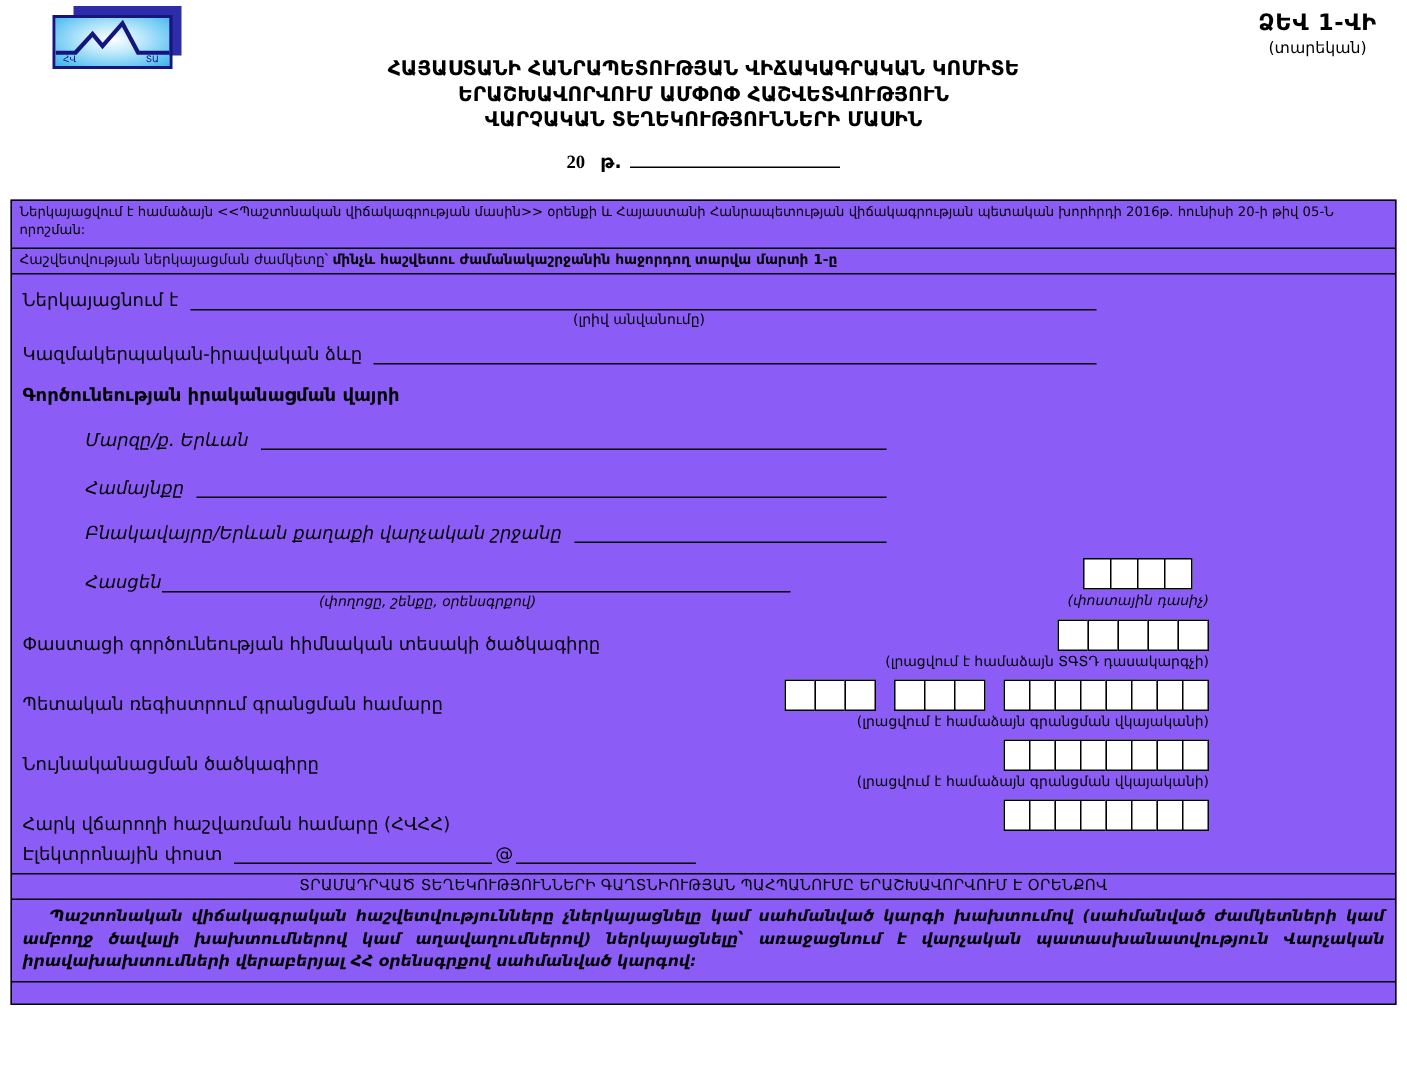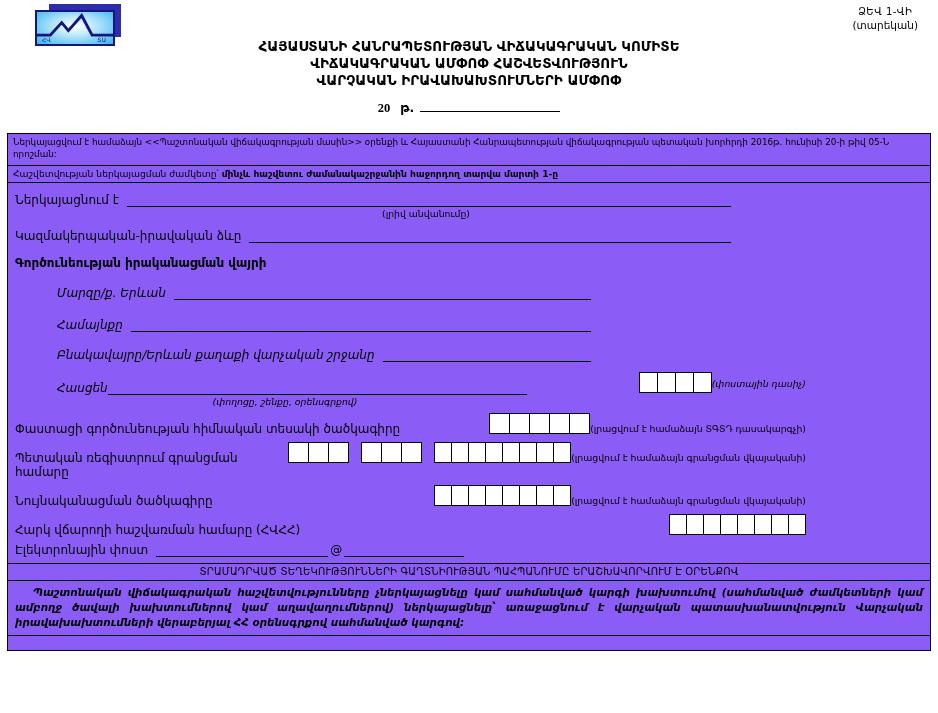--- a/index.html
+++ b/index.html
@@ -14,21 +14,21 @@
   
   .logo { position:absolute; left:35px; top:4px; width:92px; height:44px; }
   .logo-back { position:absolute; left:14px; top:0; width:72px; height:33px; background:#2d2daa; }
   .logo-front { position:absolute; left:0; top:6px; width:80px; height:36px; border:2px solid #15157e;
     background: radial-gradient(ellipse at 50% 45%, #ffffff 0%, #bfeafc 35%, #62c4f2 80%, #3fb0ea 100%); }
   .logo-front svg { position:absolute; left:0; top:0; width:100%; height:100%; }
   .logo-cap { position:absolute; bottom:1px; font-size:6px; color:#15157e; line-height:6px; }
   .logo-cap.l { left:5px; } .logo-cap.r { right:7px; }
 
   .form-code { position:absolute; right:20px; top:6px; text-align:center; }
-  .form-code .code { font-weight:normal; font-size:10px; letter-spacing:.5px; }
+  .form-code .code { font-weight:bold; font-size:15px; letter-spacing:.5px; }
   .form-code .period { font-size:10.5px; margin-top:2px; }
 
   .titles { padding-top:38px; text-align:center; font-weight:bold; font-size:13.5px; line-height:17px; }
   .year-line { text-align:center; margin-top:11px; font-weight:bold; font-size:12.5px; }
   .year-line .ul { display:inline-block; width:140px; border-bottom:1.4px solid #000; height:12px; margin-left:6px; }
   .year-line .yp { margin-right:10px;font-family:Liberation Serif, serif; }
 
   
   .ftable { position:absolute; left:7px; top:133px; width:924px; border:1.6px solid #000; background:#8b5cf6; }
   .row { border-top:1px solid #000; }
@@ -65,21 +65,21 @@
   
   .cells { display:flex; }
   .cell { width:18px; height:21px; border:1px solid #000; background:#fff; margin-left:-1px; }
   .cells .cell:first-child { margin-left:0; }
   .cells.w19 .cell { width:19px; }
   .cells.w21 .cell { width:21px; }
   .grp { display:flex; margin-left:12px; }
   .grp:first-child { margin-left:0; }
 
   .boxrow { display:flex; justify-content:space-between; align-items:flex-start; padding-right:117px; }
-  .cluster { display:flex; flex-direction:row; align-items:flex-end; }
+  .cluster { display:flex; flex-direction:column; align-items:flex-end; }
   .cluster.center { align-items:center; }
   .cluster .hint { margin-top:2px; white-space:nowrap; }
   .boxrow .lab { padding-top:9px; }
 
   
   .addr-left { width:470px; }
   .addr-left .w-addr { display:flex; align-items:flex-end; }
   .addr-left .w-addr .fill { flex:1; }
   .hint-under-addr { margin-left:58px; width:340px; text-align:center; margin-top:1px; }
 
@@ -107,22 +107,22 @@
     </div>
   </div>
 
   <div class="form-code">
     <div class="code">ՁԵՎ 1-ՎԻ</div>
     <div class="period">(տարեկան)</div>
   </div>
 
   <div class="titles">
     <div>ՀԱՅԱՍՏԱՆԻ ՀԱՆՐԱՊԵՏՈՒԹՅԱՆ ՎԻՃԱԿԱԳՐԱԿԱՆ ԿՈՄԻՏԵ</div>
-    <div>ՎԻՃԱԿԱԳՐԱԿԱՆ ԱՄՓՈՓ ՀԱՇՎԵՏՎՈՒԹՅՈՒՆ</div>
-    <div>ՎԱՐՉԱԿԱՆ ԻՐԱՎԱԽԱԽՏՈՒՄՆԵՐԻ ԱՄՓՈՓ</div>
+    <div>ԵՐԱՇԽԱՎՈՐՎՈՒՄ ԱՄՓՈՓ ՀԱՇՎԵՏՎՈՒԹՅՈՒՆ</div>
+    <div>ՎԱՐՉԱԿԱՆ ՏԵՂԵԿՈՒԹՅՈՒՆՆԵՐԻ ՄԱՍԻՆ</div>
   </div>
 
   <div class="year-line">
     <span class="yp">20</span><span>թ.</span><span class="ul"></span>
   </div>
 
   <div class="ftable">
 
     <div class="row r-instr">
       <span>Ներկայացվում է համաձայն &lt;&lt;Պաշտոնական վիճակագրության մասին&gt;&gt; օրենքի և Հայաստանի Հանրապետության  վիճակագրության պետական խորհրդի 2016թ. հունիսի 20-ի թիվ 05-Ն որոշման:</span>

